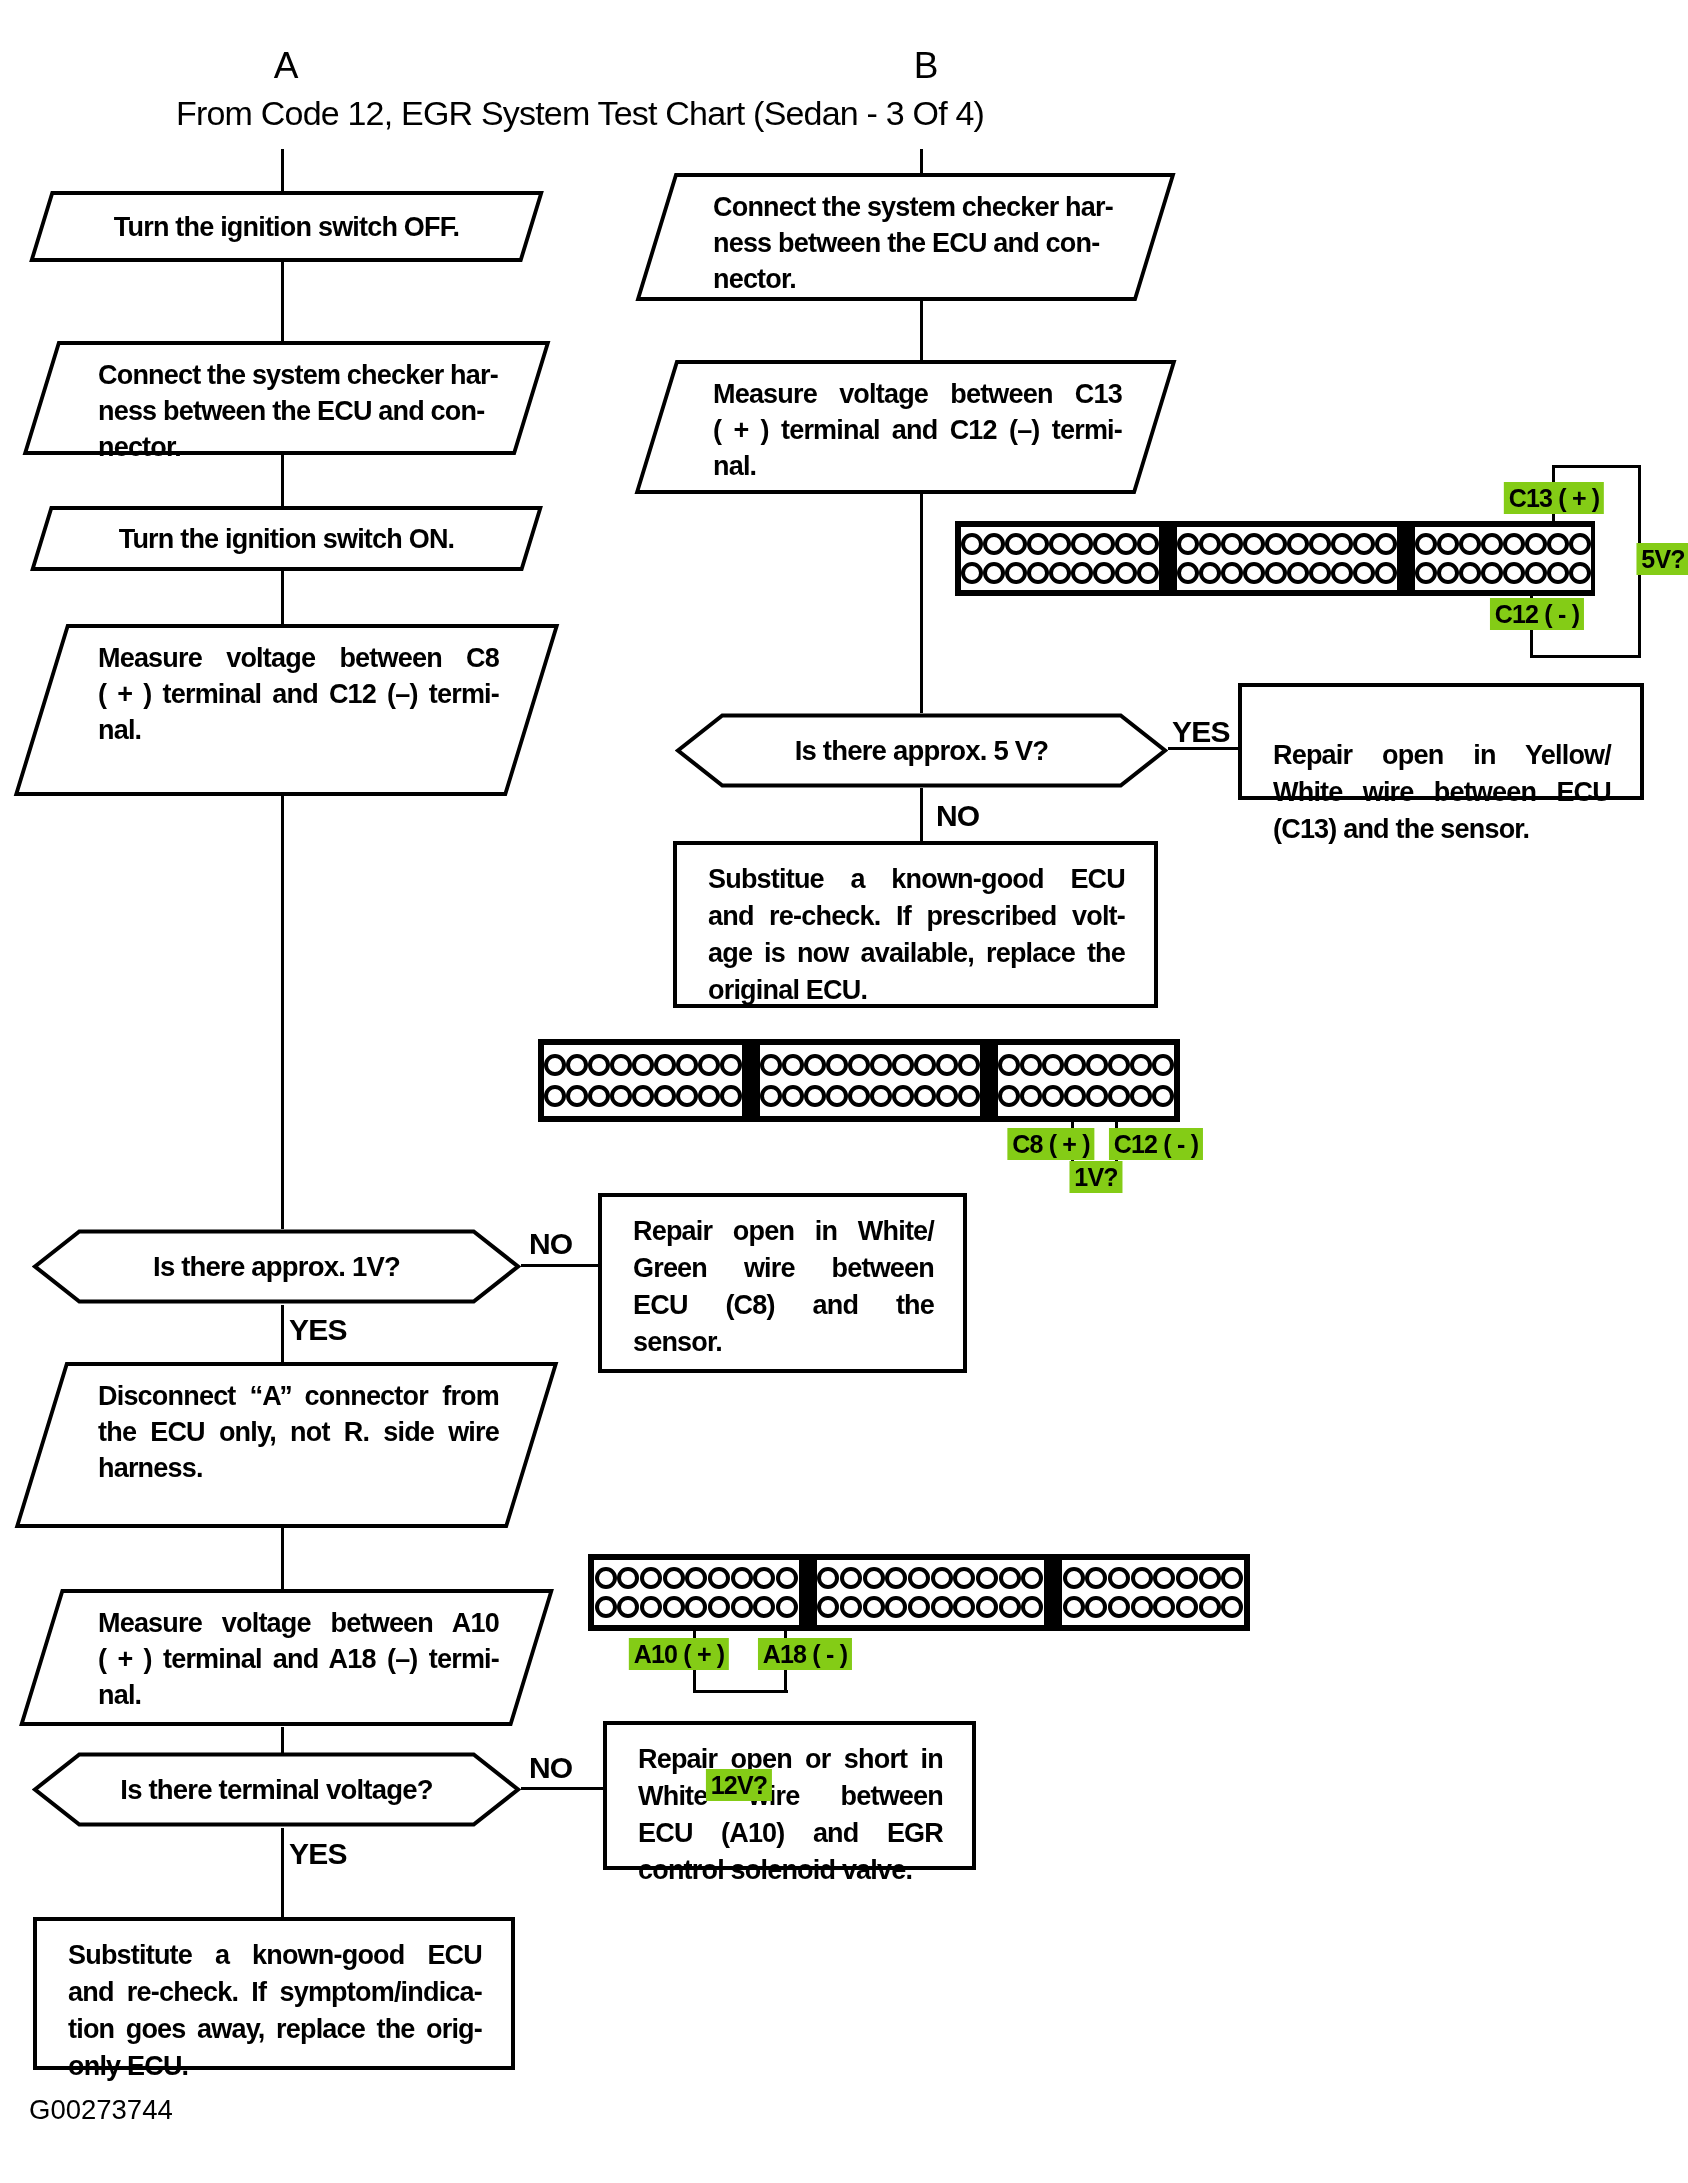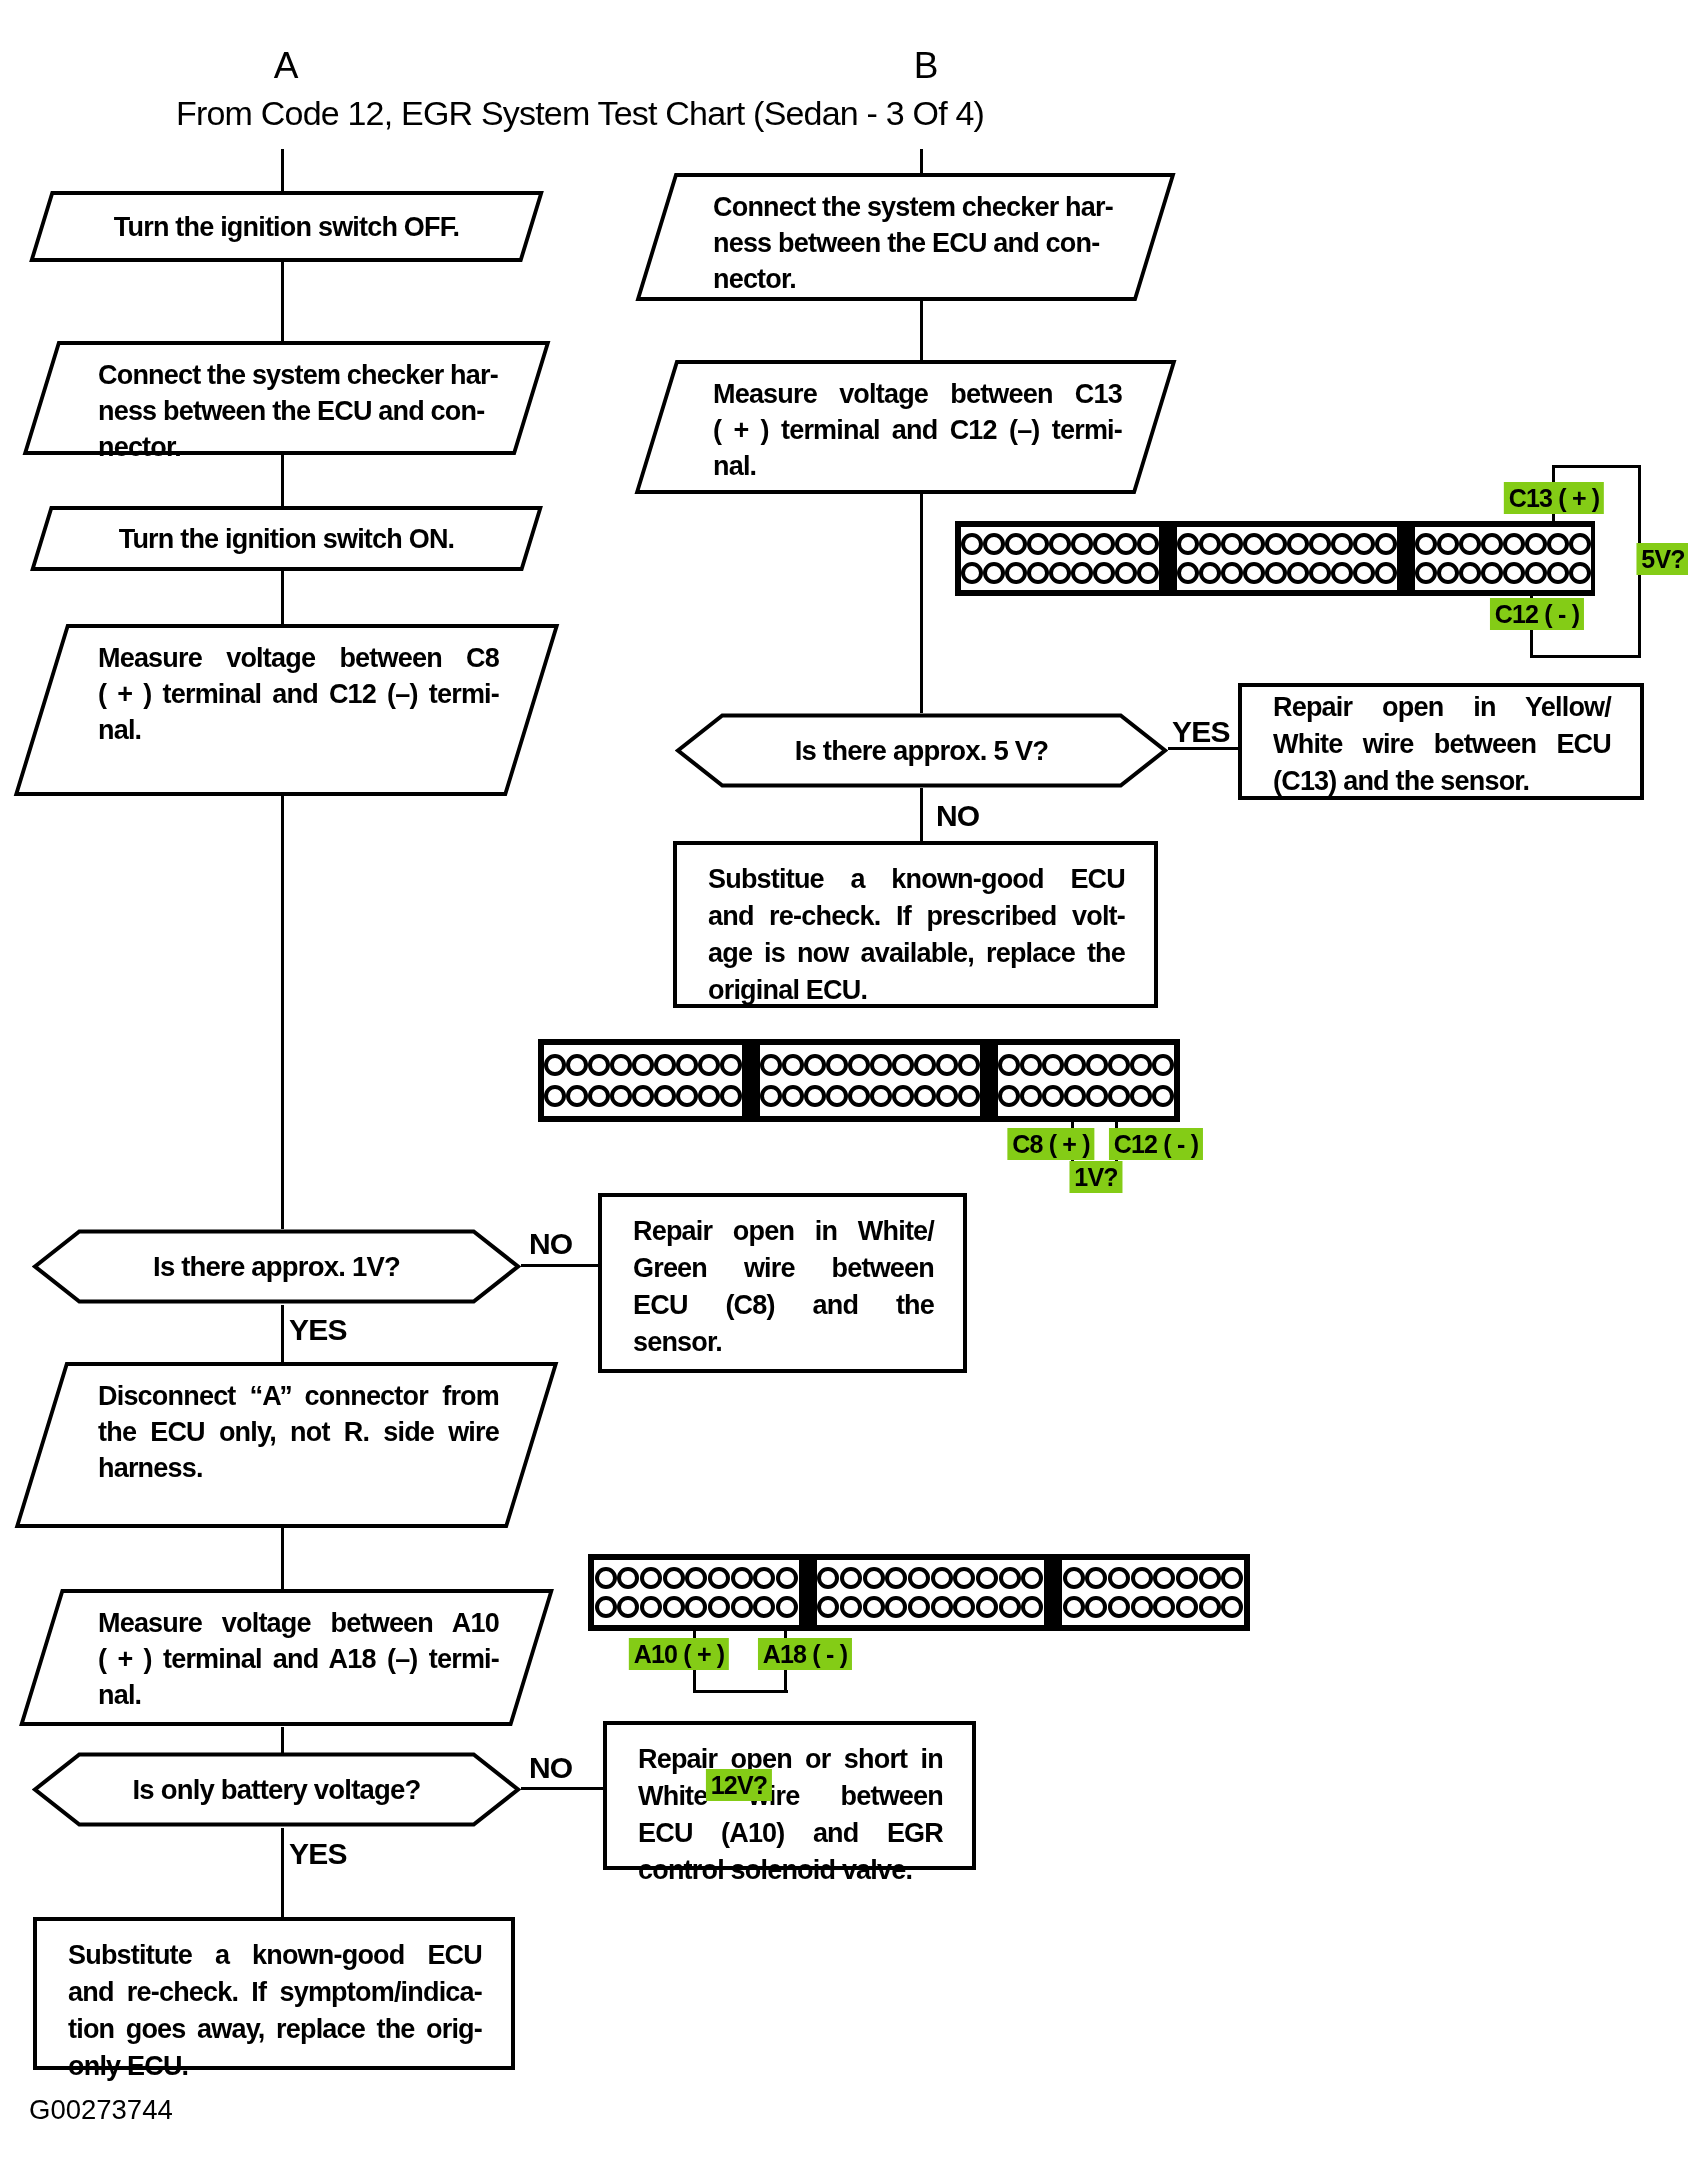--- a/index.html
+++ b/index.html
@@ -135,21 +135,21 @@
         <div>Measure voltage between A10</div>
         <div>( + ) terminal and A18 (–) termi-</div>
         <div>nal.</div>
       </div>
   </div>
 
   <div class="hex" style="left:32px; top:1752px; width:489px; height:75px;">
     <svg width="489" height="75" viewBox="0 0 605 93">
       <polygon points="3,46.5 58,3 547,3 602,46.5 547,90 58,90" fill="#fff" stroke="#000" stroke-width="5"></polygon>
     </svg>
-    <div class="tx">Is only battery voltage?</div>
+    <div class="tx">Is there terminal voltage?</div>
   </div>
   <div class="yesno" style="left:529px; top:1751px;">NO</div>
   <div class="yesno" style="left:289px; top:1837px;">YES</div>
   <div class="rect jl" style="left:603px; top:1721px; width:373px; height:149px;">
     <div class="tx">
         <div>Repair open or short in</div>
         <div>White wire between</div>
         <div>ECU (A10) and EGR</div>
         <div>control solenoid valve.</div>
       </div>
@@ -266,21 +266,21 @@
 
   <div class="hex" style="left:675px; top:713px; width:493px; height:75px;">
     <svg width="493" height="75" viewBox="0 0 610 93">
       <polygon points="3,46.5 58,3 552,3 607,46.5 552,90 58,90" fill="#fff" stroke="#000" stroke-width="5"></polygon>
     </svg>
     <div class="tx">Is there approx. 5 V?</div>
   </div>
   <div class="yesno" style="left:1172px; top:715px;">YES</div>
   <div class="yesno" style="left:936px; top:799px;">NO</div>
   <div class="rect jl" style="left:1238px; top:683px; width:406px; height:117px;">
-    <div class="tx" style="padding-top:2px;">
+    <div class="tx" style="padding-top:2px;margin-top:48px;">
         <div>Repair open in Yellow/</div>
         <div>White wire between ECU</div>
         <div>(C13) and the sensor.</div>
       </div>
   </div>
 
   <div class="rect jl" style="left:673px; top:841px; width:485px; height:167px;">
     <div class="tx">
         <div>Substitue a known-good ECU</div>
         <div>and re-check. If prescribed volt-</div>

